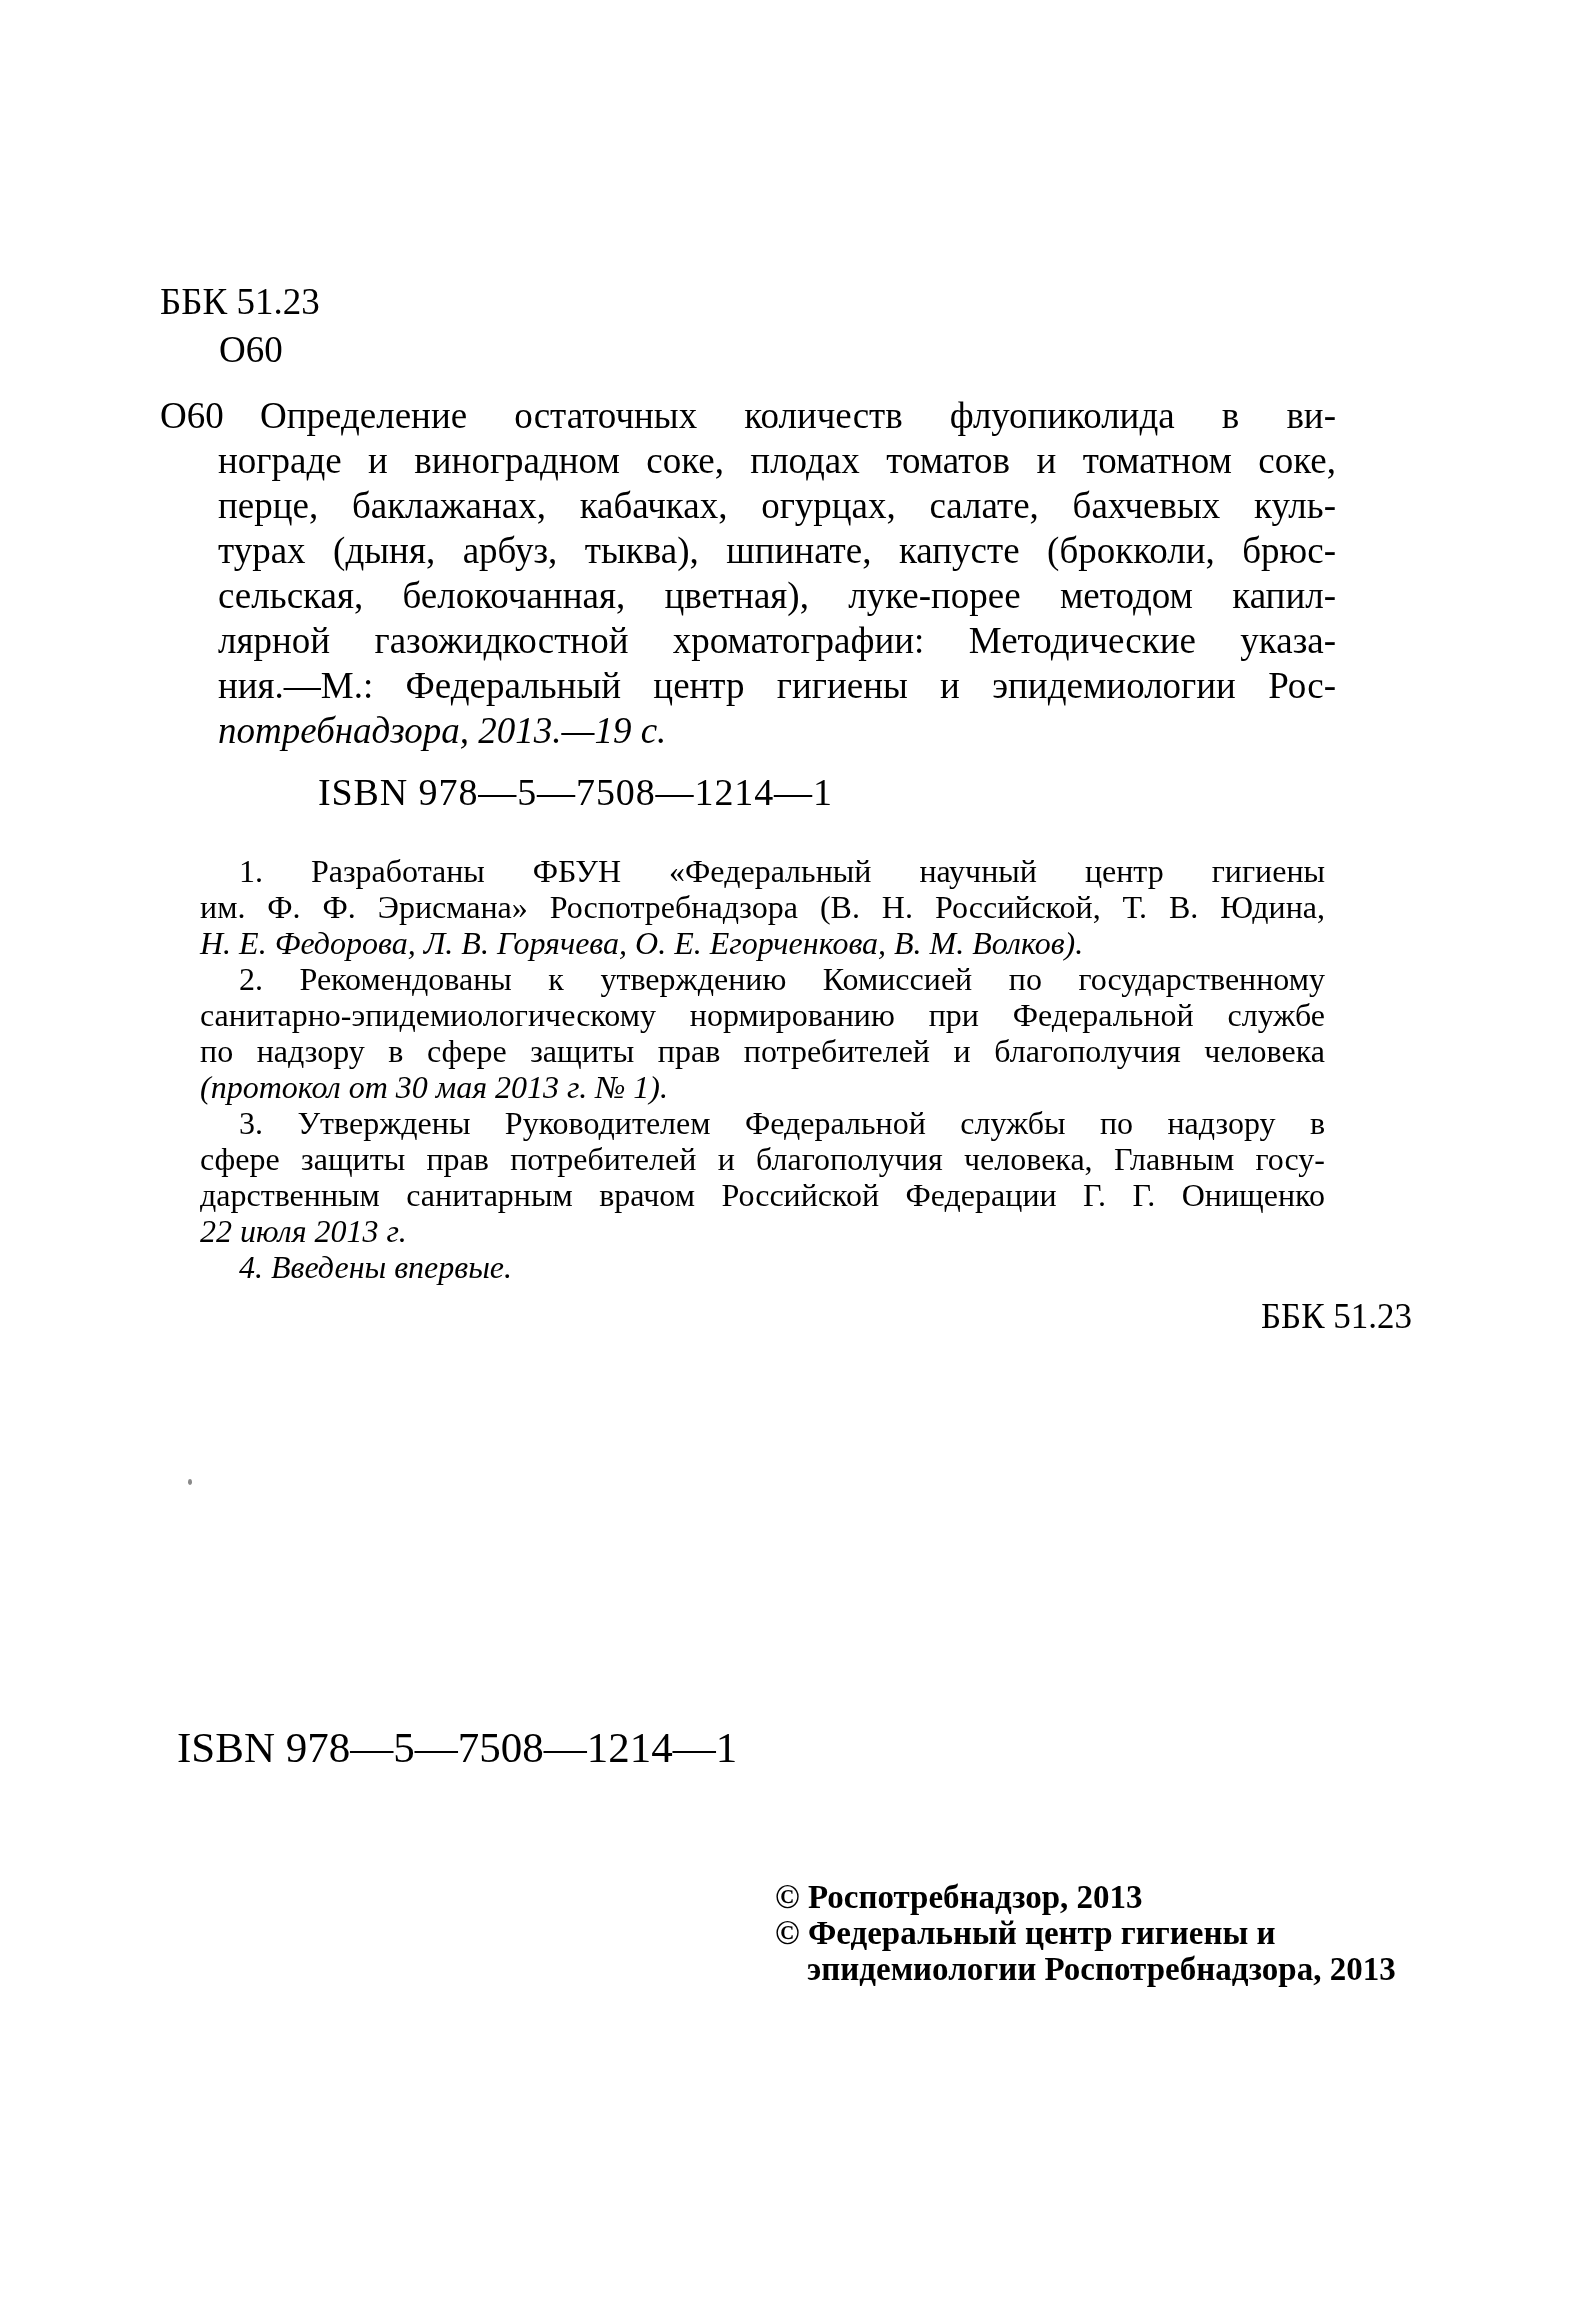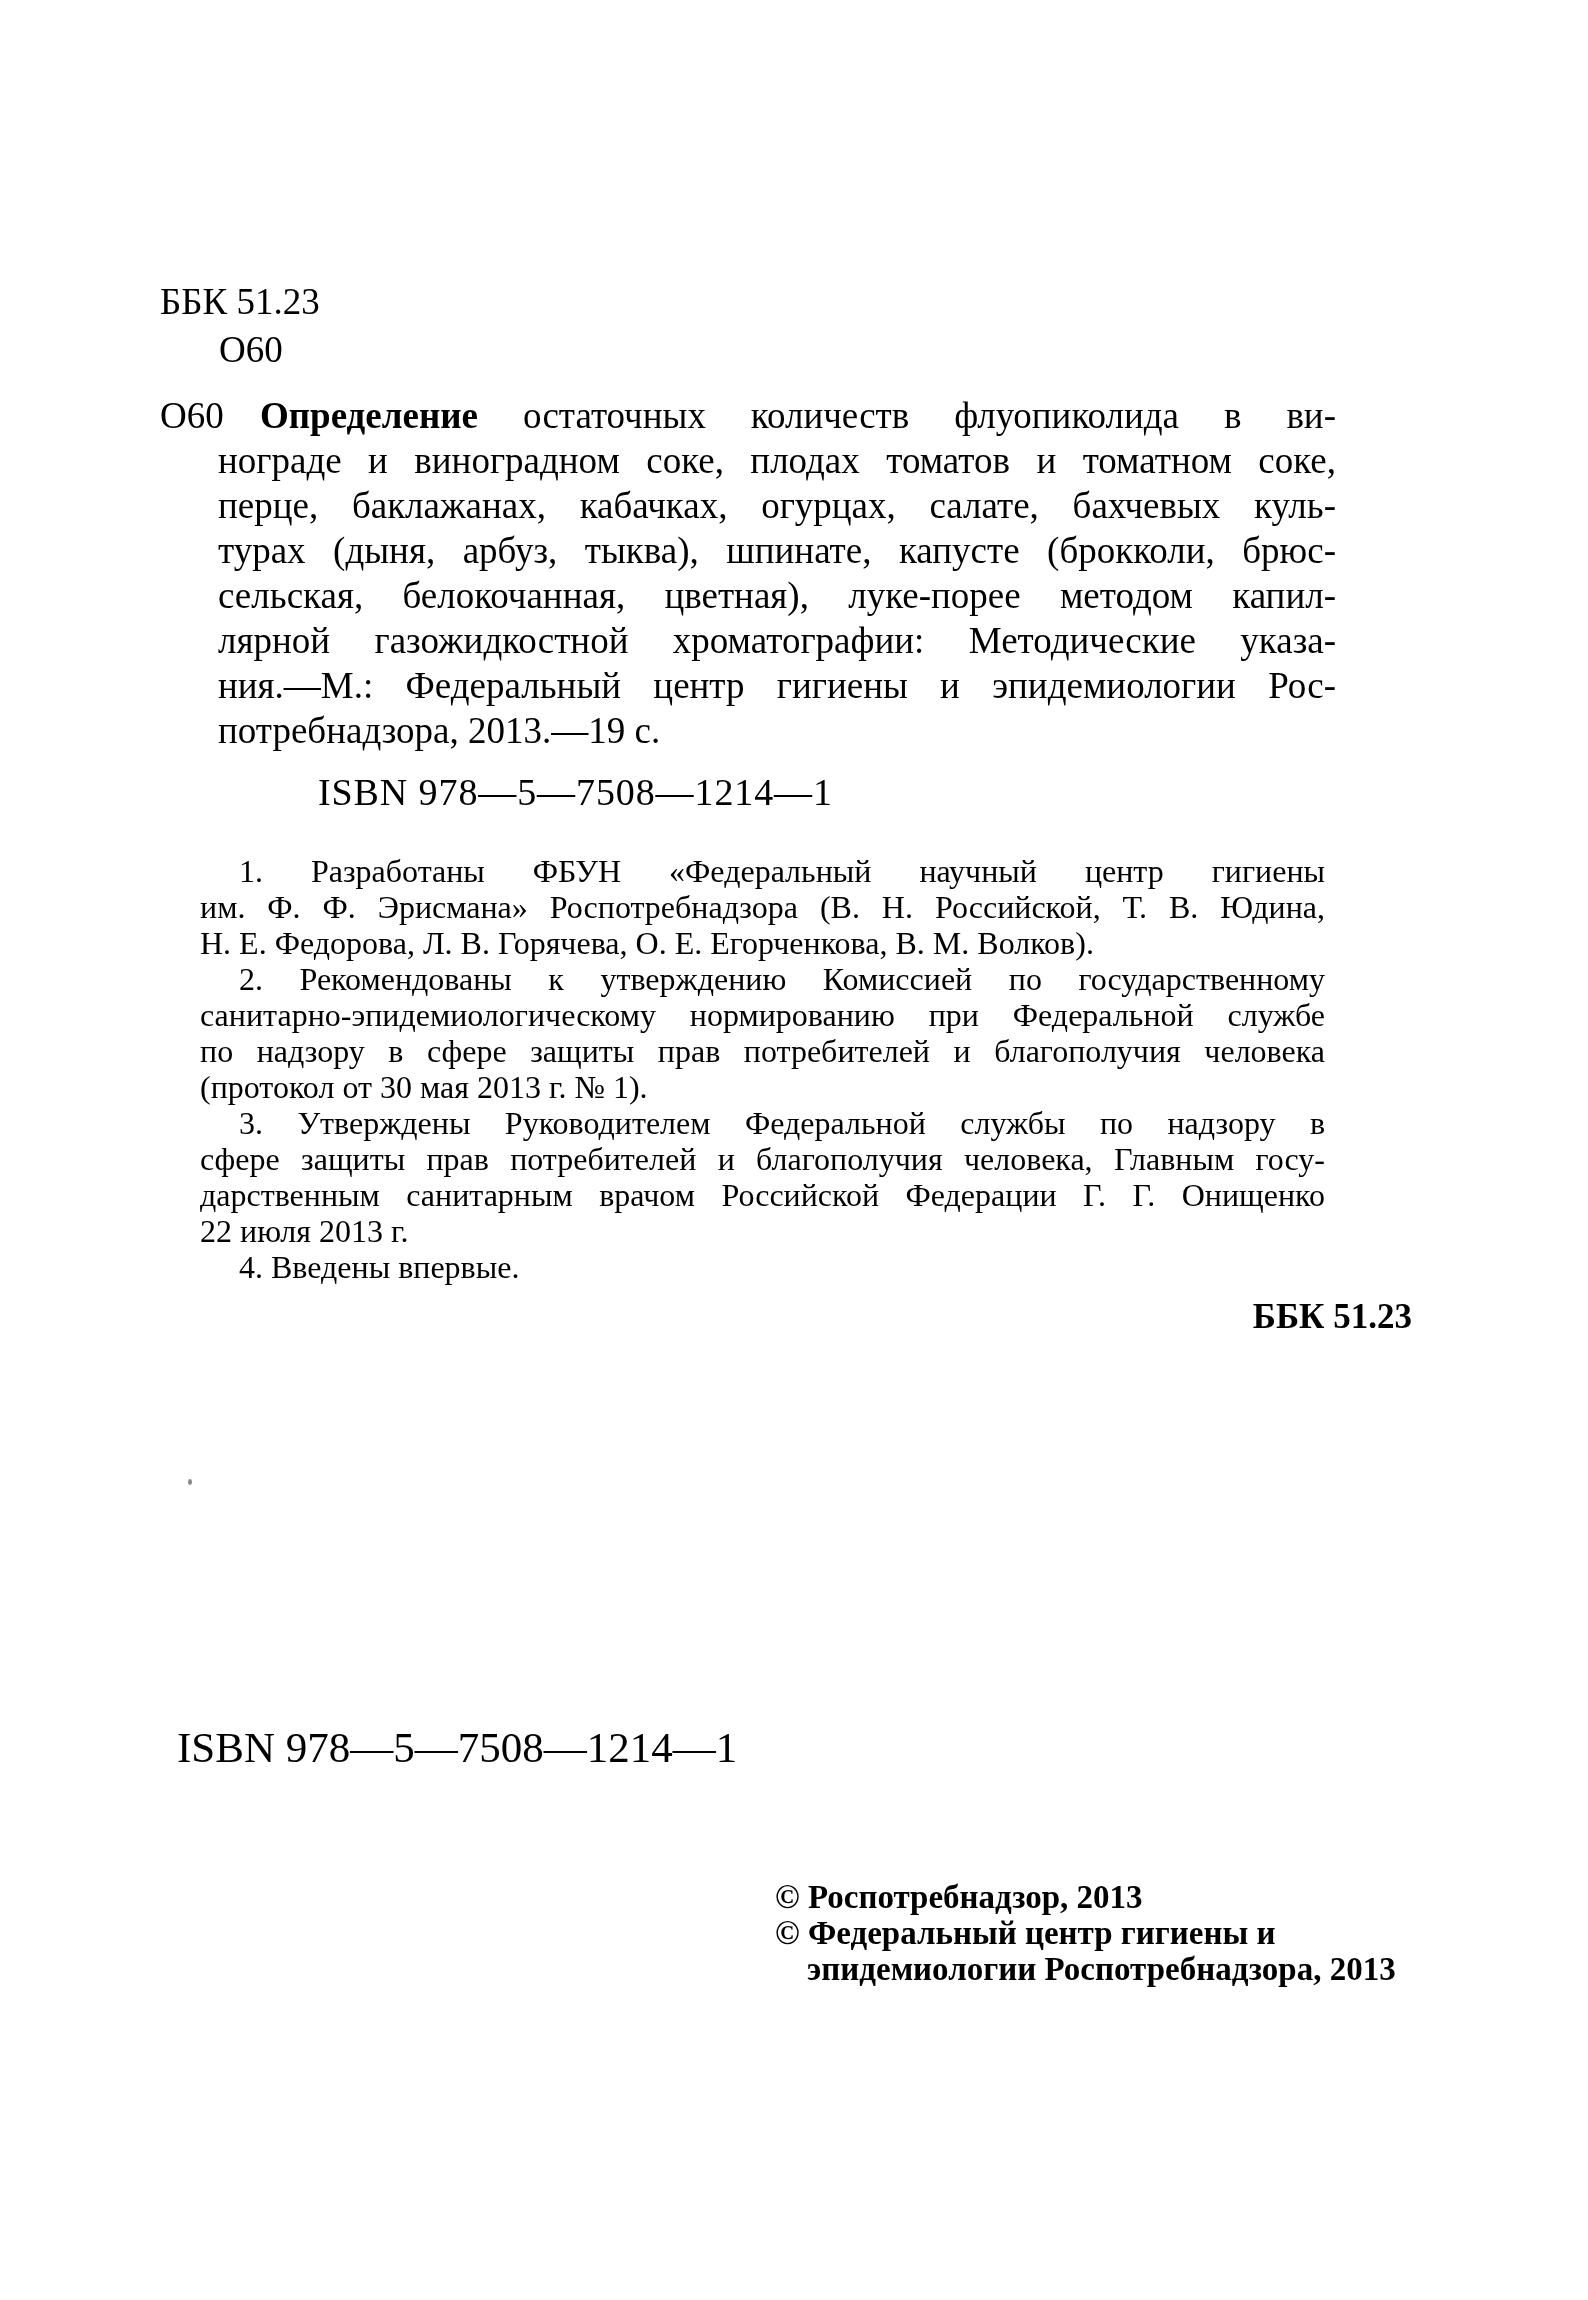--- a/index.html
+++ b/index.html
@@ -11,23 +11,23 @@
     -webkit-font-smoothing:antialiased;
   }
   .abs{position:absolute;}
   
   #head{left:160px;top:278px;font-size:37px;line-height:48px;}
   #head .h2{padding-left:59px;}
   
   #ann-label{left:160px;top:393px;font-size:37px;line-height:45px;}
   #annotation{left:218px;top:393px;width:1118px;font-size:37px;line-height:45px;}
   #annotation .ann-first{text-indent:42px;}
-  .bold{font-weight:bold;}
+  .bold{font-weight:normal;}
   .jline{text-align:justify;text-align-last:justify;}
-  .jline.last{text-align-last:left;}
+  .jline.last{text-align-last:left;font-style:italic;}
   .jline.first{text-indent:39px;}
   
   #isbn-mid{left:318px;top:770px;font-size:38px;letter-spacing:0.9px;}
   
   #paras{left:200px;top:853px;width:1125px;font-size:32px;line-height:36px;}
   
   #bbk-right{left:215px;top:1297px;width:1197px;font-size:35px;text-align:right;}
   
   #speck{left:188px;top:1479px;width:3.7px;height:5.6px;background:#8a8a8a;border-radius:50%;}
   

